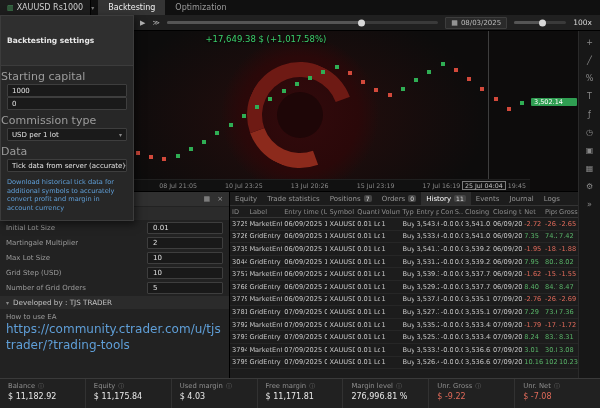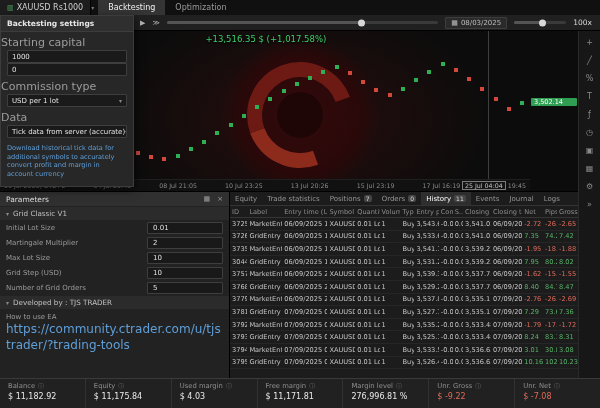--- a/index.html
+++ b/index.html
@@ -40,21 +40,21 @@
   .dg{background:#2fae54}.dr{background:#d2493b}
   .pnl{position:absolute;top:3px;left:46%;transform:translateX(-50%);color:#3bd06c;font-size:8.5px;text-shadow:0 1px 2px #000;white-space:nowrap}
   .playhead{position:absolute;top:0;bottom:0;width:1px;background:#3e3e3e}
   .y-axis{position:absolute;right:0;top:0;bottom:12px;width:48px;display:flex;flex-direction:column;justify-content:space-between;padding:1px 0 1px 5px;font-size:6.5px;color:#969696;border-left:1px solid #1f1f1f;background:#111}
   .price-badge{position:absolute;right:1px;width:46px;background:#2f9e52;color:#fff;font-size:6.5px;padding:0 3px;border-radius:1px;text-align:left}
   .x-axis{position:absolute;left:0;right:48px;bottom:0;height:12px;display:flex;justify-content:space-between;align-items:center;padding:0 4px 0 4px;font-size:6.3px;color:#8a8a8a;white-space:nowrap;overflow:hidden;background:#111;border-top:1px solid #1f1f1f}
   .ph-label{position:absolute;left:462px;bottom:1px;border:1px solid #7d7d7d;background:#141414;color:#c2c2c2;font-size:6.3px;padding:0 2px;z-index:3}
 
   
   .settings-overlay{position:absolute;left:0;top:15px;width:134px;background:#272727;border:1px solid #3c3c3c;z-index:10;box-shadow:2px 3px 8px rgba(0,0,0,.55);padding-bottom:5px}
-  .so-header{padding:3px 6px;font-size:7.5px;color:#e8e8e8;background:#2f2f2f;border-bottom:1px solid #3c3c3c;font-weight:bold}
+  .so-header{padding:20px 6px;font-size:7.5px;color:#e8e8e8;background:#2f2f2f;border-bottom:1px solid #3c3c3c;font-weight:bold}
   .f-label{padding:4px 0 1px;color:#9c9c9c;font-size:11px}
   .f-input{margin:0 6px;height:13px;background:#1a1a1a;border:1px solid #3e3e3e;display:flex;align-items:center;justify-content:space-between;padding:0 4px;font-size:7px;color:#e2e2e2;border-radius:1px;overflow:hidden;white-space:nowrap}
   .f-caret{color:#8a8a8a;font-size:6px}
   .so-note{margin:6px 6px 2px;color:#5f9fd8;font-size:6.6px;line-height:1.32}
 
   
   .bottom{flex:1;display:flex;min-height:0;border-top:1px solid #000}
   .params{width:230px;flex:0 0 auto;background:#222;border-right:1px solid #000;display:flex;flex-direction:column;overflow:hidden}
   .p-header{height:14px;background:#303030;display:flex;justify-content:space-between;align-items:center;padding:0 6px;font-size:7.5px;color:#ddd;flex:0 0 auto}
   .p-hicons{display:flex;gap:7px;color:#9a9a9a;font-size:7px}
@@ -165,21 +165,21 @@
             <div class="dot dg" style="left: 81%; top: 27.5%;"></div>
             <div class="dot dg" style="left: 83.5%; top: 22.5%;"></div>
             <div class="dot dr" style="left: 86%; top: 26.6667%;"></div>
             <div class="dot dr" style="left: 88.5%; top: 32.5%;"></div>
             <div class="dot dr" style="left: 91%; top: 39.1667%;"></div>
             <div class="dot dr" style="left: 93.5%; top: 45.8333%;"></div>
             <div class="dot dr" style="left: 96%; top: 52.5%;"></div>
             <div class="dot dg" style="left: 98.5%; top: 48.3333%;"></div>
             <div class="playhead" style="left: 92%;"></div>
           </div>
-        <div class="pnl">+13,516.35 $ (+1,017.58%)</div>
+        <div class="pnl">+17,649.38 $ (+1,017.58%)</div>
         <div id="price-badge" class="price-badge" style="top: 67.3607px;">3,502.14</div>
         <div id="x-axis" class="x-axis">
             <span class="xtick">01 Jul 2025, UTC+2</span>
             <span class="xtick">04 Jul 21:45</span>
             <span class="xtick">08 Jul 21:05</span>
             <span class="xtick">10 Jul 23:25</span>
             <span class="xtick">13 Jul 20:26</span>
             <span class="xtick">15 Jul 23:19</span>
             <span class="xtick">17 Jul 16:19</span>
             <span class="xtick">21 Jul 19:45</span>

